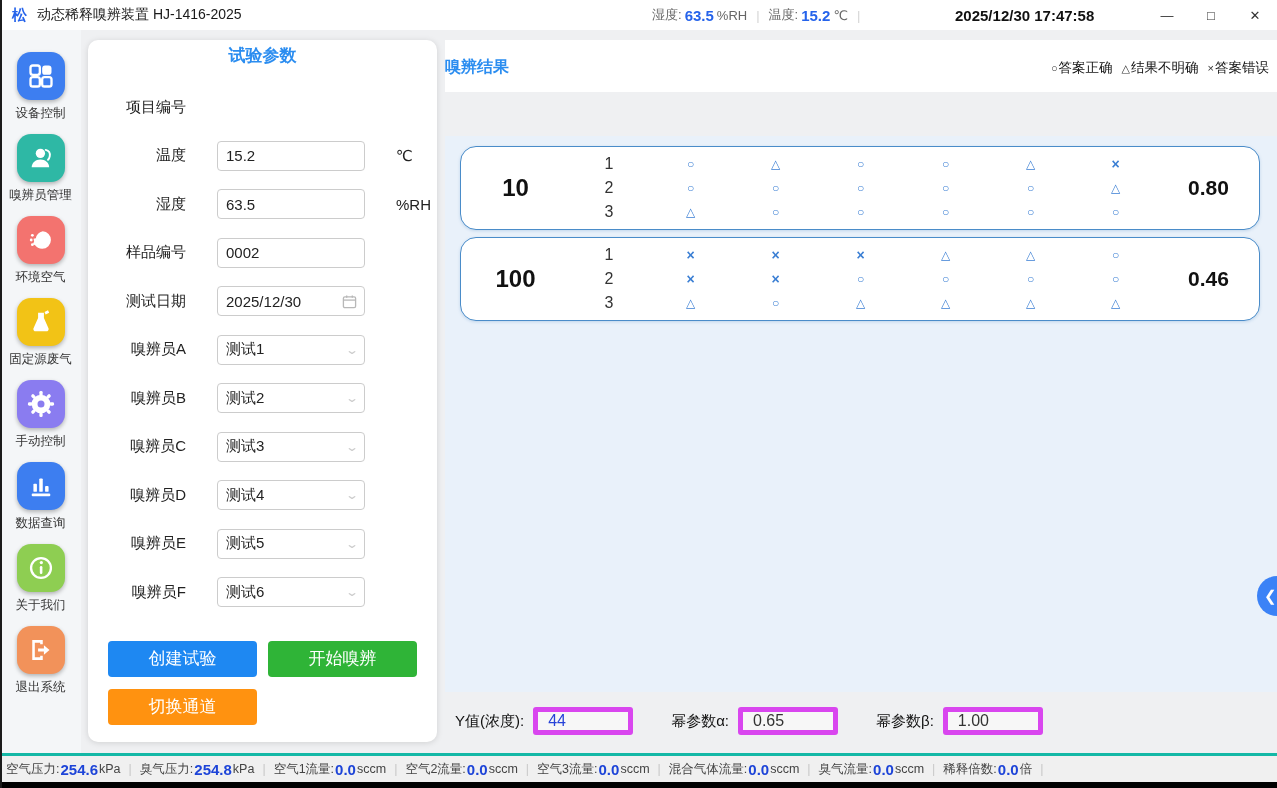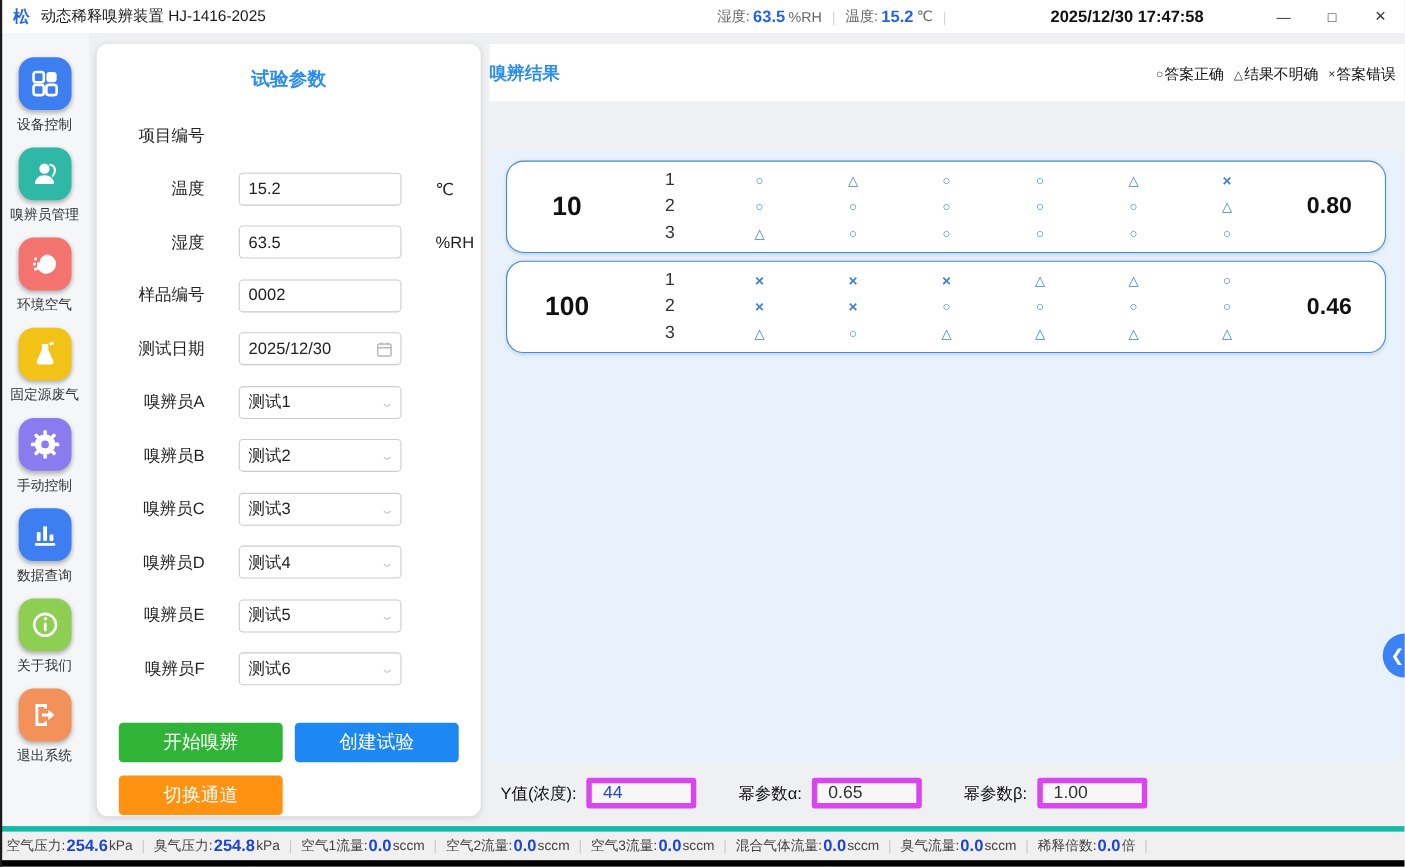--- a/index.html
+++ b/index.html
@@ -26,21 +26,21 @@
            display:flex;flex-direction:column;align-items:center;padding-top:22px;box-sizing:border-box;}
   .side-item{display:flex;flex-direction:column;align-items:center;margin-bottom:12px;cursor:pointer;}
   .side-icon{width:48px;height:48px;border-radius:14px;display:flex;align-items:center;
              justify-content:center;box-shadow:0 2px 4px rgba(0,0,0,.28);}
   .side-icon svg{width:28px;height:28px;}
   .side-label{margin-top:5px;font-size:12.5px;color:#333;white-space:nowrap;}
 
   
   .params-card{position:absolute;left:88px;top:40px;width:349px;height:702px;background:#fff;
                border-radius:10px;box-shadow:0 1px 6px rgba(0,0,0,.13);box-sizing:border-box;}
-  .params-title{text-align:center;color:#2b8df0;font-size:17px;font-weight:600;padding-top:20px;}
+  .params-title{text-align:center;color:#2b8df0;font-size:17px;font-weight:600;padding-top:4px;}
   .form{margin-top:16px;}
   .frow{display:flex;align-items:center;height:48.5px;gap:26px;}
   .flabel{width:98px;text-align:right;font-size:15px;color:#222;flex:none;}
   .fctl{margin-left:5px;width:148px;height:30px;border:1px solid #ccc;border-radius:4px;background:#fff;
         display:flex;align-items:center;padding:0 8px;font-size:15px;color:#222;position:relative;
         box-sizing:border-box;}
   .fctl.strong{border-color:#8f8f8f;}
   .chev{position:absolute;right:7px;color:#ccc;font-size:12px;transform:scaleX(1.4);}
   .calic{position:absolute;right:7px;display:flex;}
   .fsuffix{margin-left:5px;font-size:15px;color:#222;}
@@ -84,21 +84,21 @@
           box-sizing:border-box;}
   .ff-box.blue{color:#2743d8;}
 
   
   .collapse-btn{position:absolute;left:1257px;top:576px;width:40px;height:40px;border-radius:50%;
                 background:#3b82f6;display:flex;align-items:center;color:#fff;font-size:15px;
                 padding-left:7px;box-sizing:border-box;cursor:pointer;z-index:7;}
 
   
   .statusbar{position:absolute;left:0;right:0;bottom:6px;height:26px;background:#f0f0f0;
-             border-top:5px solid #14b8a6;display:flex;align-items:center;padding-left:6px;
+             border-top:3px solid #14b8a6;display:flex;align-items:center;padding-left:6px;
              font-size:12.5px;color:#444;white-space:nowrap;overflow:hidden;}
   .sb-value{color:#1d44d8;font-weight:bold;font-size:15px;margin:0 1px;}
   .sb-sep{color:#c9c9c9;margin:0 8px;}
   .black-strip{position:absolute;left:0;right:0;bottom:0;height:6px;background:#000;}
   .left-edge{position:absolute;left:0;top:0;bottom:0;width:2px;background:#1b1b1b;z-index:9;}
 </style>
 </head>
 <body>
 
 <div class="left-edge"></div>
@@ -291,22 +291,22 @@
       </div>
       <div class="frow">
         <span class="flabel">嗅辨员F</span>
         <div class="fctl">
           <span>测试6</span>
           <span class="chev">⌄</span>
         </div>
       </div>
     </div>
   <div class="btnrow">
+    <button class="btn btn-blue">创建试验</button>
     <button class="btn btn-green">开始嗅辨</button>
-    <button class="btn btn-blue">创建试验</button>
   </div>
   <button class="btn btn-orange">切换通道</button>
 </div>
 
 <div class="results">
   <div class="res-head">
     <div class="res-title">嗅辨结果</div>
     <div class="res-legend" id="legend">
         <span class="leg-item">
           <span class="leg-sym">○</span>

